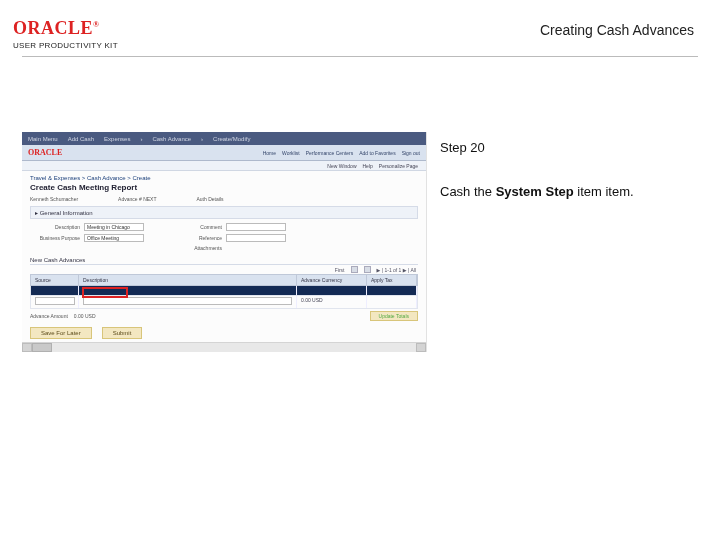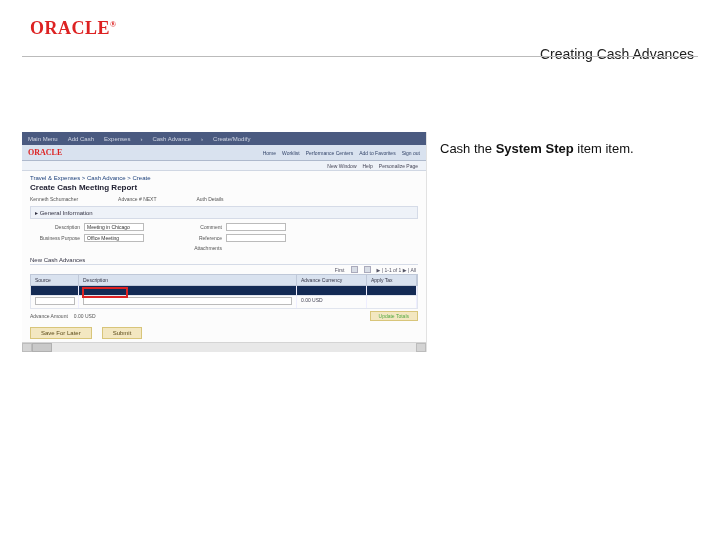--- a/index.html
+++ b/index.html
@@ -5,26 +5,26 @@
   * { box-sizing: border-box; margin: 0; padding: 0; }
   body {
     width: 720px; height: 540px;
     font-family: Arial, Helvetica, sans-serif;
     background: #fff;
     position: relative;
     overflow: hidden;
   }
 
   
-  .hdr { position: absolute; left: 30px; top: 18px; right: 22px; height: 44px; }
+  .hdr { position: absolute; left: 13px; top: 18px; right: 22px; height: 44px; }
   .hdr .brand { display: flex; flex-direction: column; }
   .brand-logo { font-family: Georgia, 'Times New Roman', serif; font-weight: 700; color: #d22; font-size: 18px; letter-spacing: 0.5px; }
   .brand-logo sup { font-size: 8px; vertical-align: super; color: #d22; }
   .brand-sub { font-size: 8px; letter-spacing: 0.3px; color: #222; margin-top: 2px; }
-  .hdr-title { position: absolute; top: 4px; right: 4px; font-size: 14px; color: #222; margin-top: 24px; }
+  .hdr-title { position: absolute; top: 4px; right: 4px; font-size: 14px; color: #222; }
   .hdr-rule { position: absolute; left: 22px; right: 22px; top: 56px; border-top: 1px solid #bbb; }
 
   
   .rcol { position: absolute; left: 440px; right: 24px; top: 140px; font-size: 13px; color: #111; }
   .rcol .step { margin-bottom: 28px; }
   .rcol .instr { line-height: 1.4; }
   .rcol .instr strong { font-weight: 700; }
 
   
   .shot {
@@ -100,26 +100,28 @@
   .hsb .track { flex:1; position:relative;}
   .hsb .thumb { position:absolute; left:0; width:20px; top:0; bottom:0; background:#c9c9c9; border:1px solid #b0b0b0;}
 
 </style>
 </head>
 <body>
 
 <div class="hdr">
   <div class="brand">
     <div class="brand-logo"><span>ORACLE</span><sup>®</sup></div>
+    <div class="brand-sub">USER PRODUCTIVITY KIT</div>
   </div>
   <div class="hdr-title">Creating Cash Advances</div>
 </div>
 <div class="hdr-rule"></div>
 
 <div class="rcol">
+  <div class="step">Step 20</div>
   <div class="instr">
     <span>Cash the </span><strong>System Step</strong><span> item item.</span>
   </div>
 </div>
 
 <div class="shot">
 
   <div class="tabbar">
     <span>Main Menu</span>
     <span>Add Cash</span>

